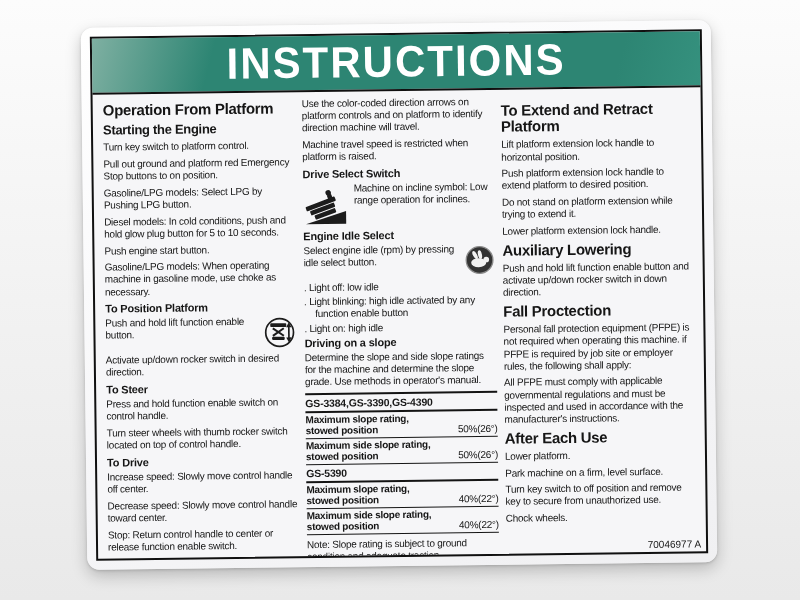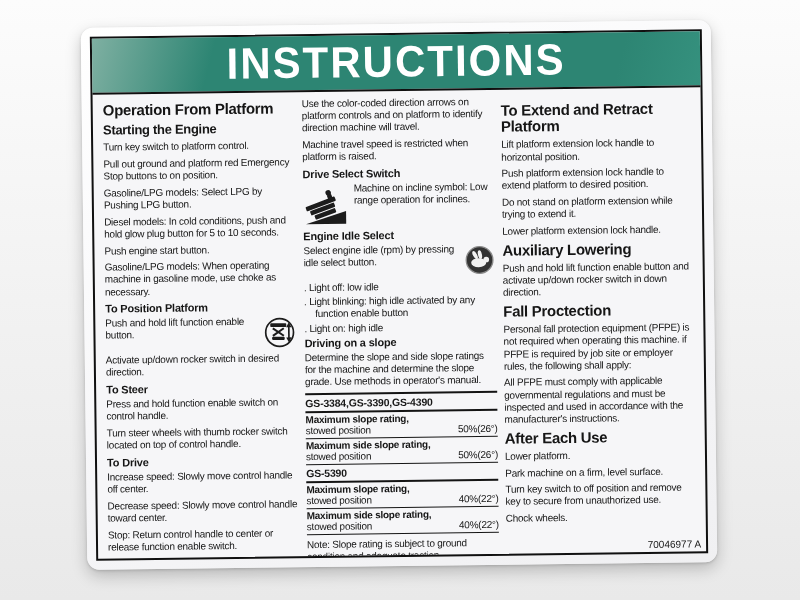--- a/index.html
+++ b/index.html
@@ -45,21 +45,21 @@
   .p{font-size:10px;line-height:1.22;letter-spacing:-0.25px;margin:0 0 4.5px;}
   .bullet{font-size:10px;line-height:1.22;letter-spacing:-0.25px;margin:0 0 2px;padding-left:11px;text-indent:-11px;}
   .icon-row{display:flex;gap:5px;align-items:flex-start;margin:0 0 4px;}
   .icon-row .txt{flex:1;margin:0;}
   .icon-row svg{flex:0 0 auto;margin-top:1px;}
   .slope-table{border-top:2px solid #141414;margin-top:2px;margin-bottom:4px;}
   .tgroup{font-size:10.5px;font-weight:bold;letter-spacing:-0.2px;padding:2px 0 2px;border-bottom:2px solid #141414;}
   .trow{border-bottom:1.5px solid #141414;padding:1px 0 2px;font-size:10px;letter-spacing:-0.25px;}
   .trow .l1{font-weight:bold;}
   .trow .l2{display:flex;justify-content:space-between;align-items:baseline;}
-  .trow .lbl{font-weight:normal;}
+  .trow .lbl{font-weight:bold;}
   .trow .val{font-weight:normal;}
   .partnum{position:absolute;right:5px;bottom:2px;font-size:10px;letter-spacing:0;}
 </style>
 </head>
 <body>
 
 <div class="photo">
   <div class="sticker">
     <div class="inner">
       <div class="band">

